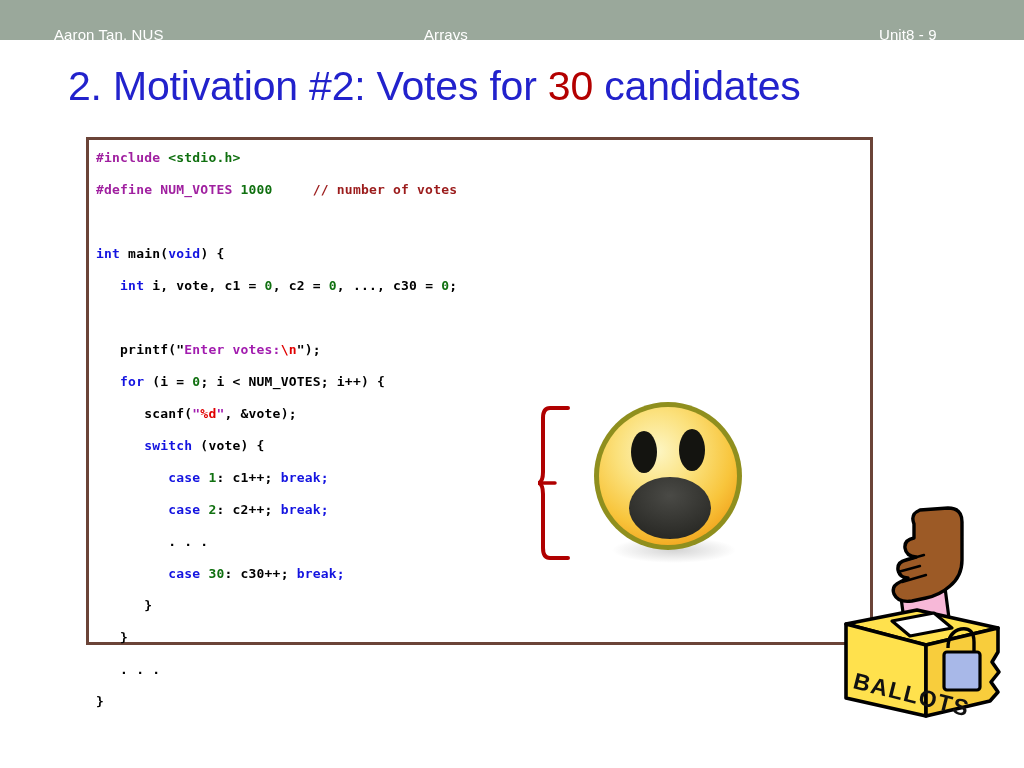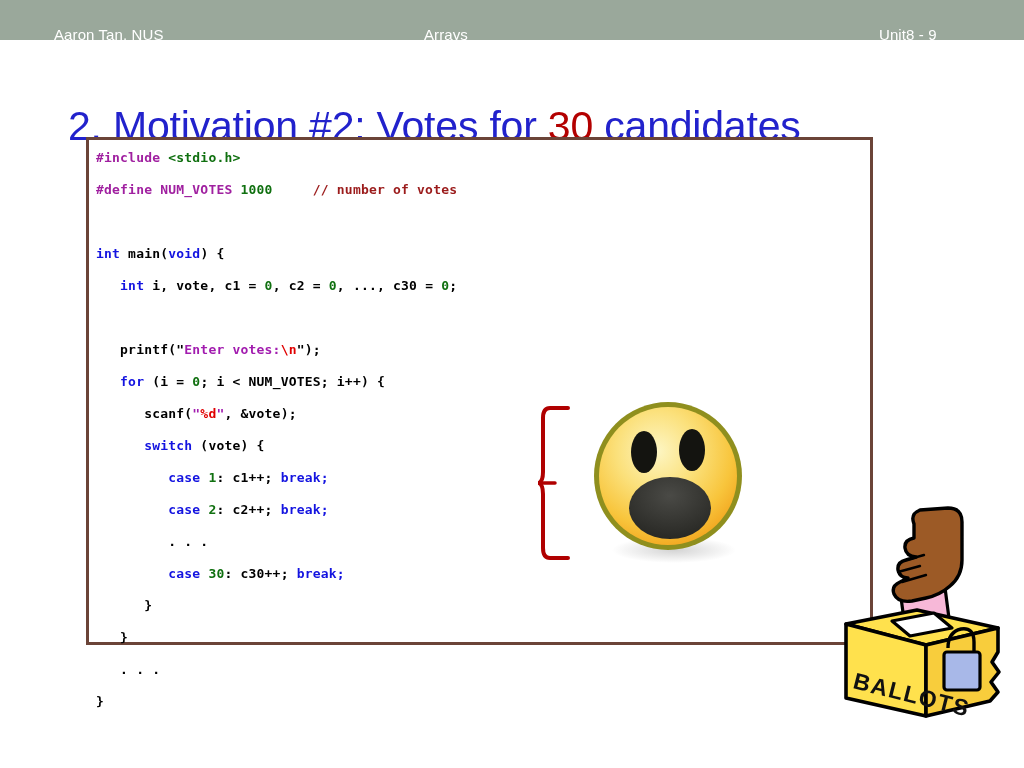--- a/index.html
+++ b/index.html
@@ -41,21 +41,20 @@
   #slide-title {
     position: absolute;
     left: 68px;
     top: 63px;
     font-family: "Liberation Sans", sans-serif;
     font-size: 41px;
     font-weight: 400;
     color: #2222cc;
     white-space: nowrap;
     letter-spacing: -0.2px;
-    margin-top: 40px;
   }
   #slide-title .accent { color: #b30000; }
 
   
   #code-frame {
     position: absolute;
     left: 86px;
     top: 137px;
     width: 787px;
     height: 508px;

